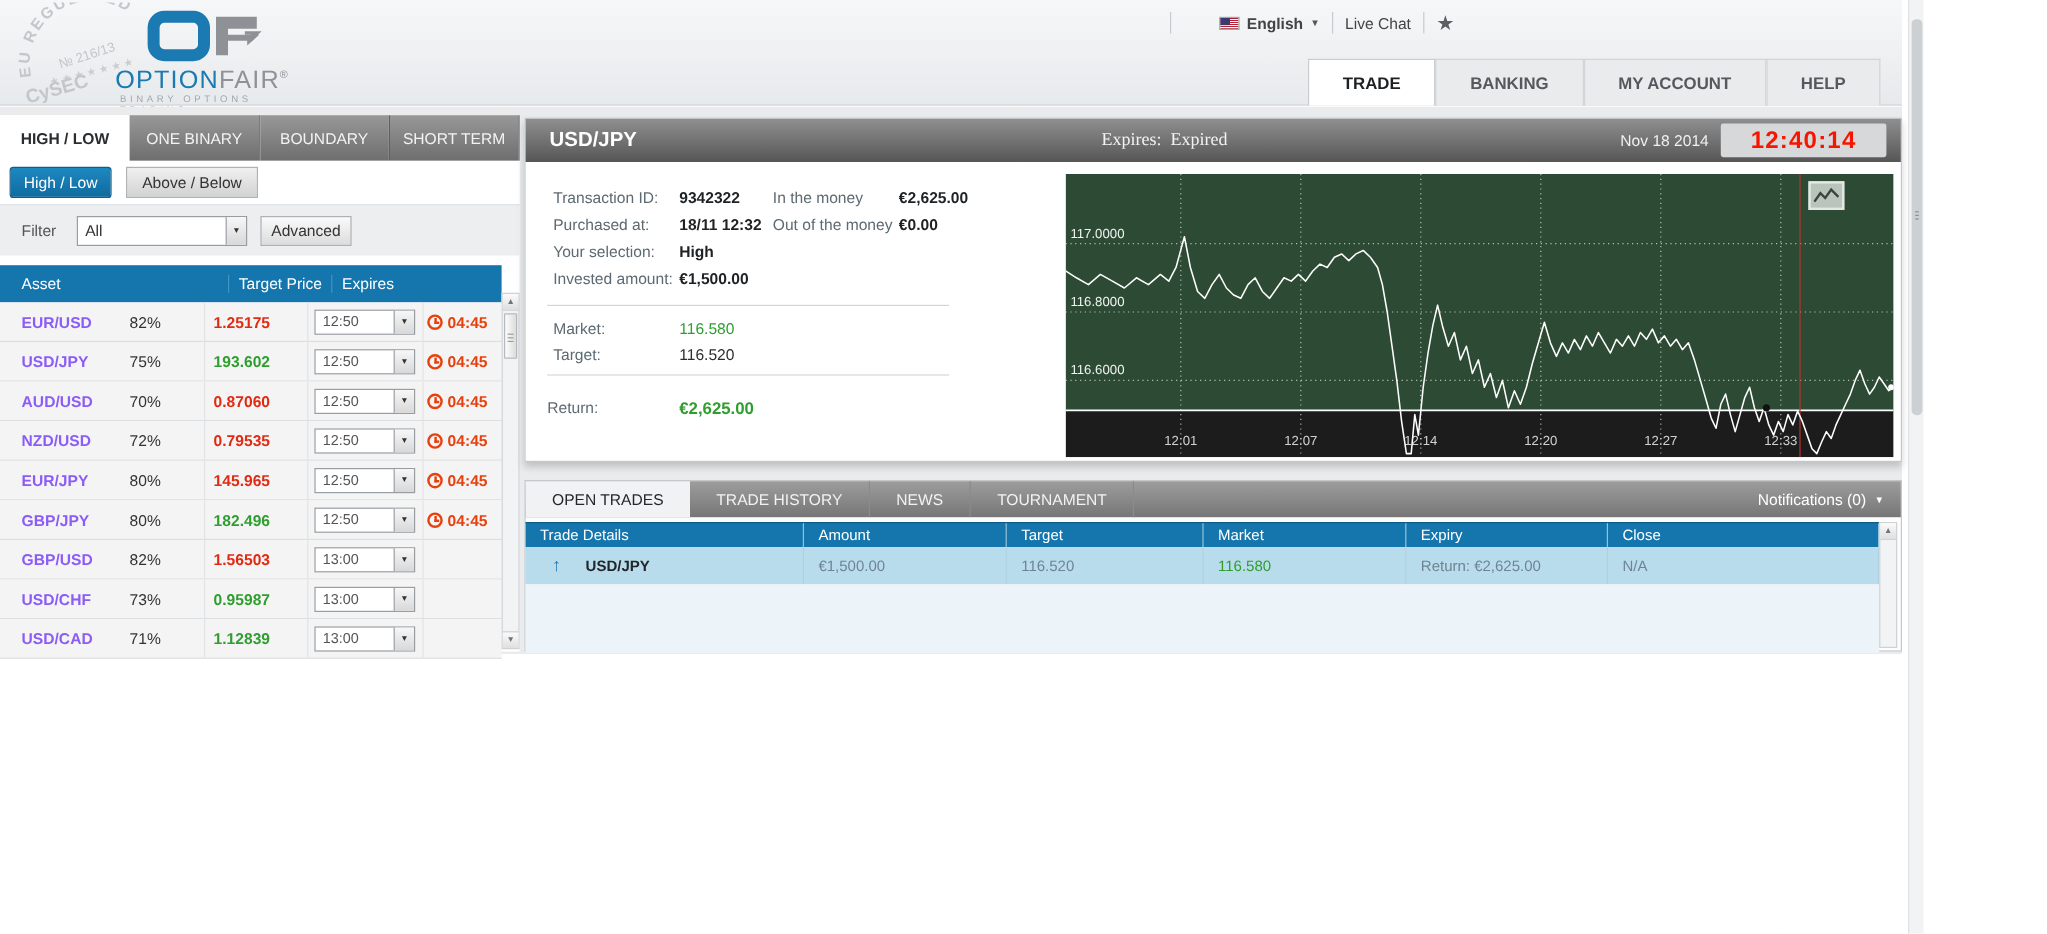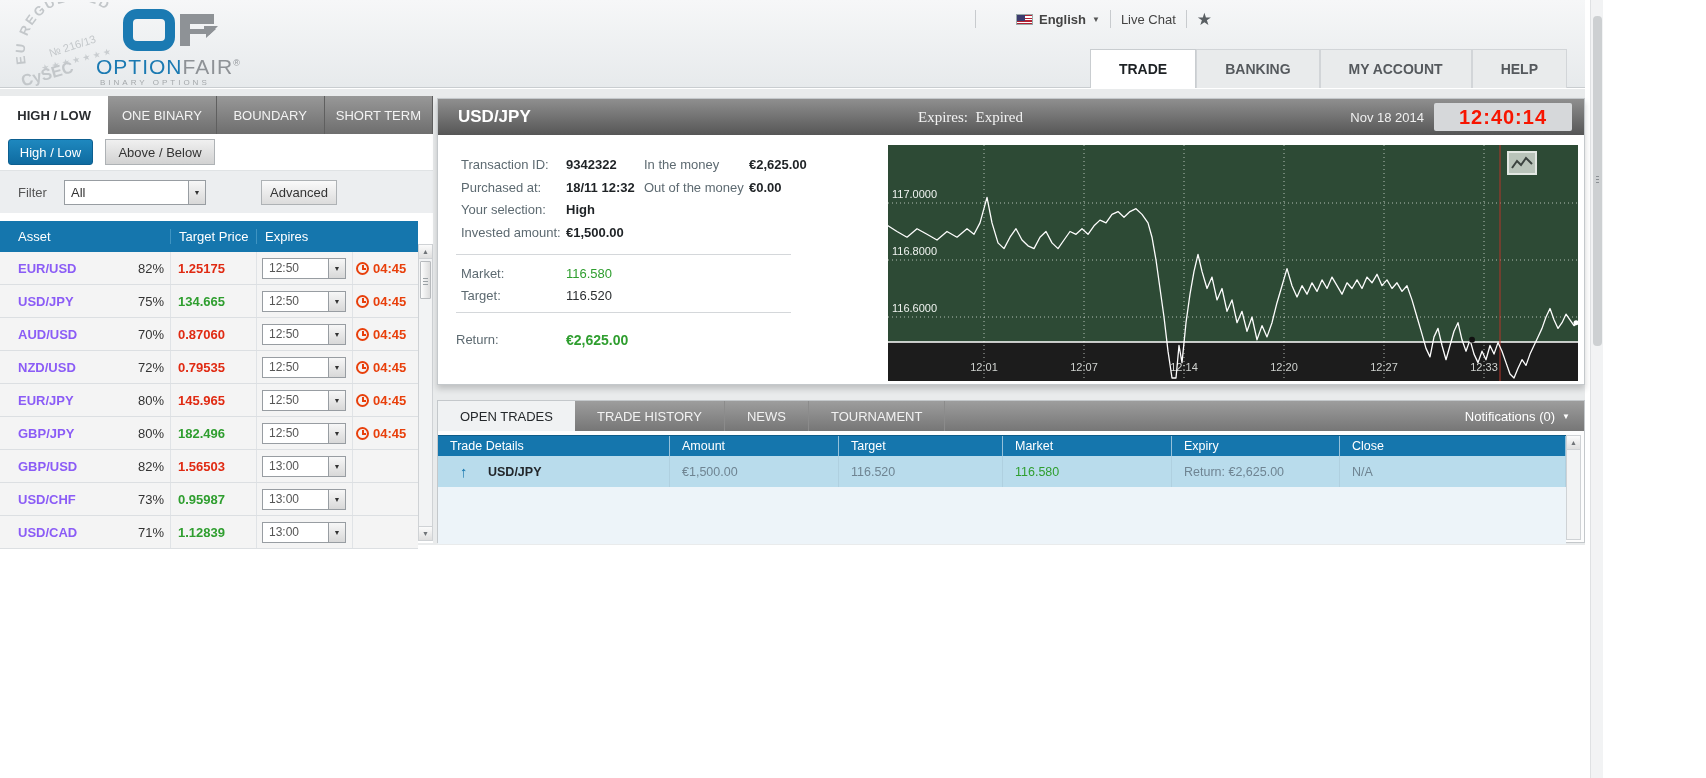--- a/index.html
+++ b/index.html
@@ -42,28 +42,28 @@
   .btn-hl { position:absolute; left:8px; top:5px; width:85px; height:26px; background:linear-gradient(#1e88bf,#0f6ba0);
             color:#fff; font-size:13px; border:1px solid #0d5f90; border-radius:3px; display:flex; align-items:center; justify-content:center; cursor:pointer; }
   .btn-ab { position:absolute; left:105px; top:5px; width:110px; height:26px; background:linear-gradient(#f0f0f0,#d2d2d2);
             color:#333; font-size:13px; border:1px solid #aeb2b5; display:flex; align-items:center; justify-content:center; cursor:pointer; }
   .filterrow { height:43px; background:#eceef0; border-top:1px solid #e0e3e5; position:relative; }
   .filterrow .flabel { position:absolute; left:18px; top:14px; font-size:13px; color:#555; }
   .fselect { position:absolute; left:64px; top:9px; width:142px; height:25px; background:#fff; border:1px solid #989da2; display:flex; cursor:pointer; }
   .fselect .val { flex:1; font-size:13px; color:#333; padding:4px 0 0 6px; }
   .selbtn { width:17px; background:linear-gradient(#f7f7f7,#d8d8d8); border-left:1px solid #989da2; display:flex; align-items:center; justify-content:center; font-size:7px; color:#333; }
   .btn-adv { position:absolute; left:217px; top:9px; width:76px; height:25px; background:linear-gradient(#fafafa,#dcdcdc);
-             border:1px solid #aeb2b5; font-size:13px; color:#333; display:flex; align-items:center; justify-content:center; cursor:pointer;margin-left:44px; }
+             border:1px solid #aeb2b5; font-size:13px; color:#333; display:flex; align-items:center; justify-content:center; cursor:pointer; }
   .ahead { height:31px; margin-top:8px; background:#1576ad; display:flex; align-items:center; color:#fff; font-size:13px; width:418px; }
-  .ahead .c1 { width:170px; padding-left:18px; } .ahead .c2 { width:86px; border-left:1px solid #3f94c2; padding-left:8px; }
+  .ahead .c1 { width:170px; padding-left:18px; } .ahead .c2 { width:86px; border-left:1px solid #3f94c2; padding-left:8px;margin-left:20px; }
   .ahead .c3 { width:96px; border-left:1px solid #3f94c2; padding-left:8px; }
   .arows { width:418px; }
   .arow { height:33px; display:flex; align-items:center; border-bottom:1px solid #dcdfe2; background:#f4f4f4; font-size:13px; position:relative; }
   .arow .nm { position:absolute; left:18px; font-weight:bold; color:#8b5cf6; }
-  .arow .pc { position:absolute; left:108px; width:56px; text-align:right; color:#333; }
+  .arow .pc { position:absolute; left:108px; width:56px; text-align:left; color:#333; }
   .arow .pr { position:absolute; left:178px; font-weight:bold; }
   .pr.red { color:#e02a12; } .pr.green { color:#2f9e2f; }
   .vline { position:absolute; top:0; bottom:0; width:1px; background:#e0e3e6; }
   .esel { position:absolute; left:262px; top:6px; width:84px; height:21px; background:#fff; border:1px solid #989da2; display:flex; cursor:pointer; }
   .esel .val { flex:1; font-size:12px; color:#555; padding:2px 0 0 6px; }
   .cdown { position:absolute; left:356px; display:flex; align-items:center; gap:4px; }
   .clkico { width:13px; height:13px; border:2px solid #e8400c; border-radius:50%; display:inline-block; position:relative; }
   .clkico:after { content:""; position:absolute; left:4px; top:1px; width:2px; height:5px; background:#e8400c; }
   .clkico:before { content:""; position:absolute; left:4px; top:4px; width:4px; height:2px; background:#e8400c; }
   .ctime { color:#e8400c; font-weight:bold; font-size:13px; }
@@ -197,21 +197,21 @@
             <span class="clkico"></span>
             <span class="ctime">04:45</span>
           </div>
         </div>
         <div class="arow">
           <div class="vline" style="left: 170px;"></div>
           <div class="vline" style="left: 256px;"></div>
           <div class="vline" style="left: 352px;"></div>
           <span class="nm">USD/JPY</span>
           <span class="pc">75%</span>
-          <span class="pr green">134.665</span>
+          <span class="pr green">193.602</span>
           <div class="esel">
             <span class="val">12:50</span>
             <span class="selbtn">▼</span>
           </div>
           <div class="cdown">
             <span class="clkico"></span>
             <span class="ctime">04:45</span>
           </div>
         </div>
         <div class="arow">

